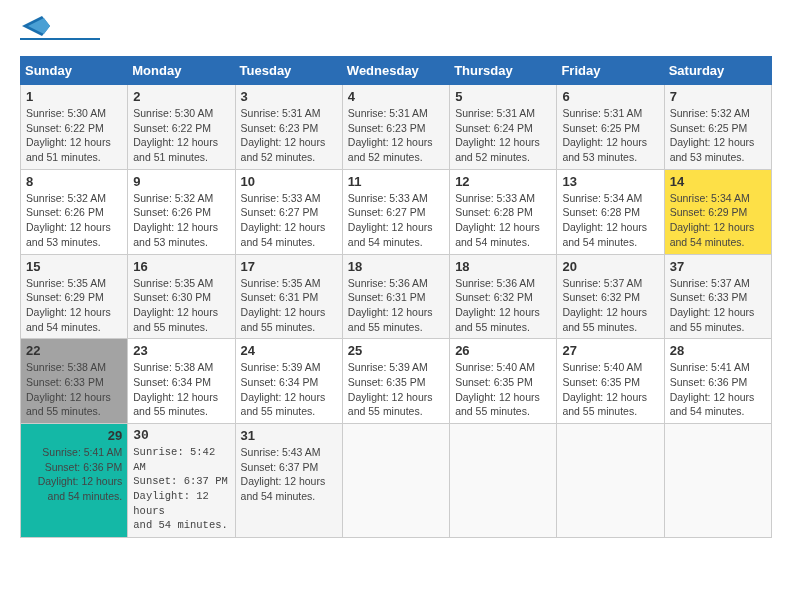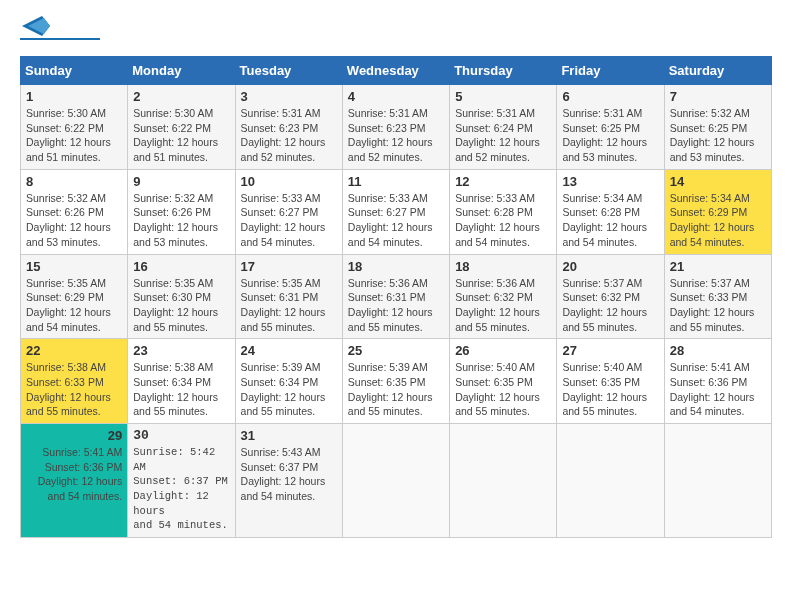--- a/index.html
+++ b/index.html
@@ -259,29 +259,29 @@
 and 55 minutes.</div>
         </td>
         <td style="background: rgb(245, 245, 245);">
           <span class="day-num">20</span>
           <div class="day-info" style="white-space: pre-line;">Sunrise: 5:37 AM
 Sunset: 6:32 PM
 Daylight: 12 hours
 and 55 minutes.</div>
         </td>
         <td style="background: rgb(245, 245, 245);">
-          <span class="day-num">21</span>
+          <span class="day-num">37</span>
           <div class="day-info" style="white-space: pre-line;">Sunrise: 5:37 AM
 Sunset: 6:33 PM
 Daylight: 12 hours
 and 55 minutes.</div>
         </td>
       </tr>
       <tr>
-        <td style="background: #fde047;">
+        <td style="background: #a3a3a3;">
           <span class="day-num">22</span>
           <div class="day-info" style="white-space: pre-line;">Sunrise: 5:38 AM
 Sunset: 6:33 PM
 Daylight: 12 hours
 and 55 minutes.</div>
         </td>
         <td style="background: rgb(255, 255, 255);">
           <span class="day-num">23</span>
           <div class="day-info" style="white-space: pre-line;">Sunrise: 5:38 AM
 Sunset: 6:34 PM

